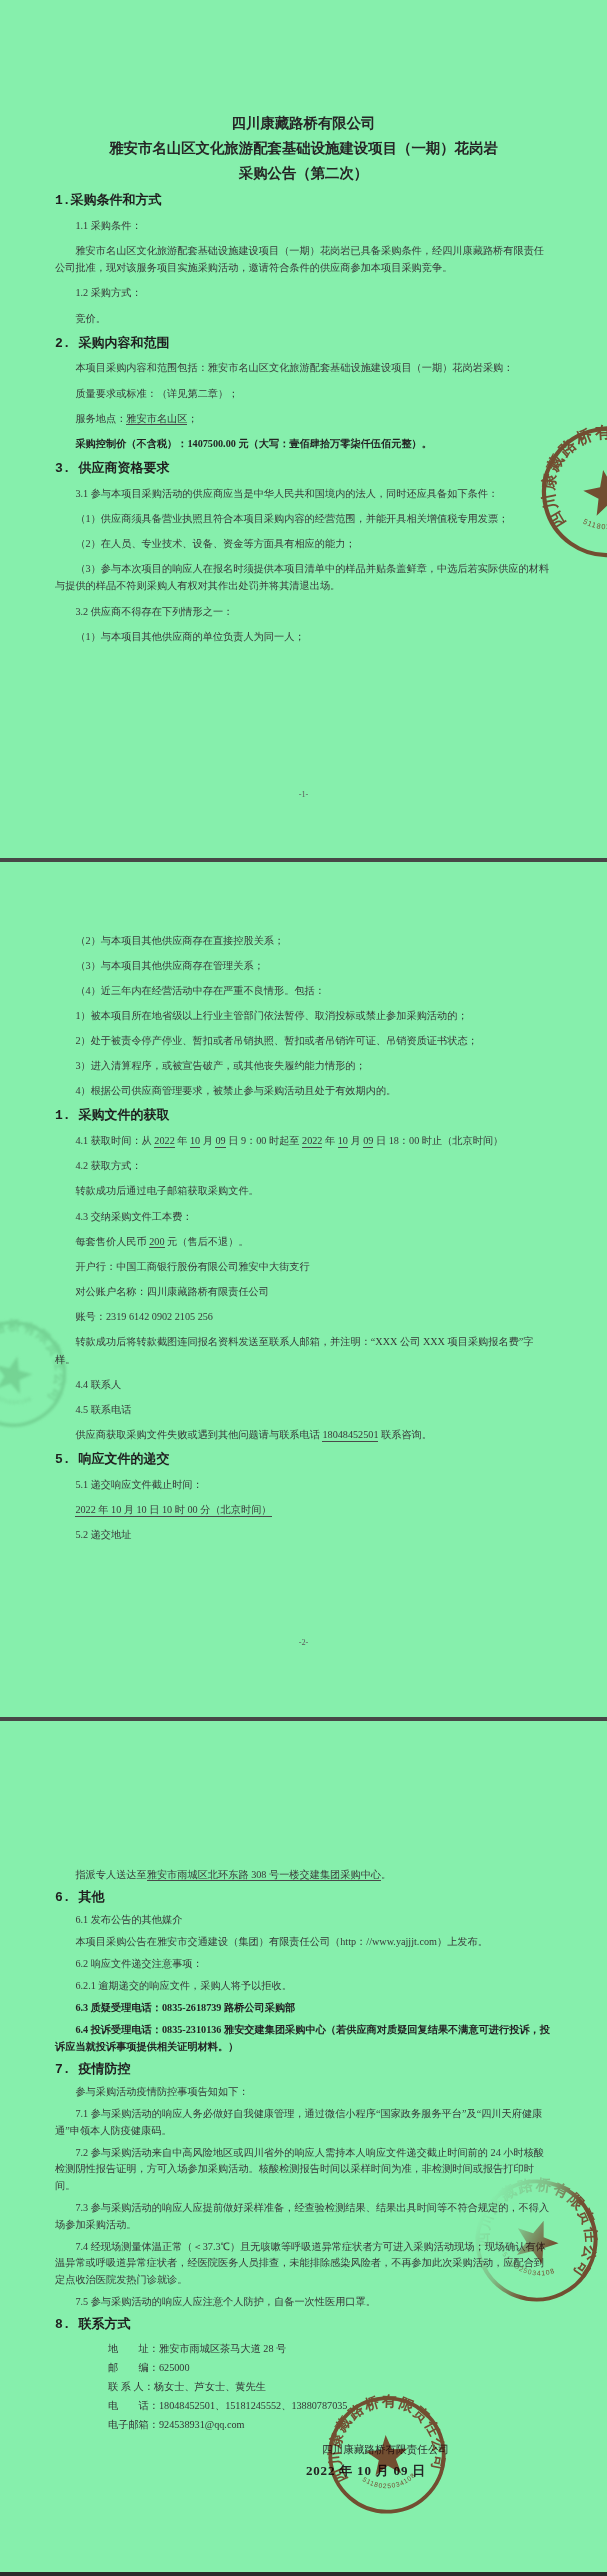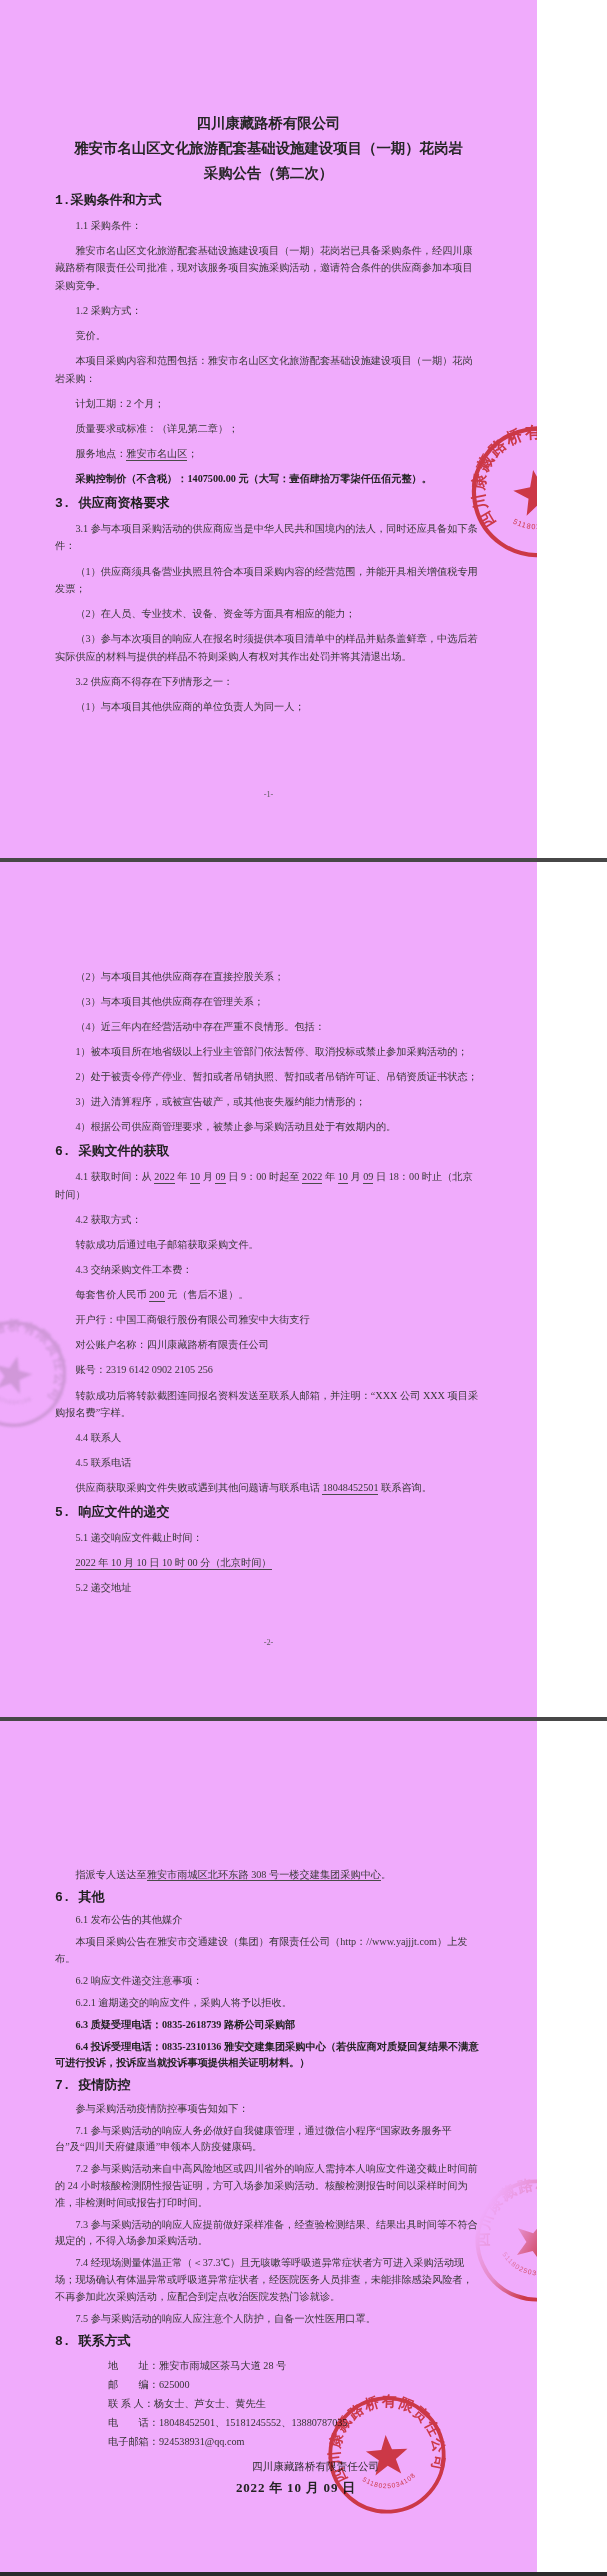--- a/index.html
+++ b/index.html
@@ -1,26 +1,26 @@
 <!DOCTYPE html>
 <html style="font-size:12px"><head>
 <meta charset="utf-8">
 <style>
   html,body{margin:0;padding:0;background:#ffffff;}
   body{width:607px;font-family:"Liberation Serif",serif;}
   #doc{width:607px;}
-  .page{position:relative;width:537px;overflow:hidden;background:#f0abfc;}
+  .page{position:relative;width:607px;overflow:hidden;background:#86efac;}
   .page-1{height:858px;}
   .page-2{height:855px;}
   .page-3{height:851px;}
   .sep{height:3.8px;background:#474747;}
   .bottom-strip{height:4.6px;background:#2b2b2b;}
   .page-inner{padding:0 55px;position:relative;z-index:2;}
   .page-1 .page-inner{padding-top:111px;}
-  .page-2 .page-inner{padding-top:106px;}
+  .page-2 .page-inner{padding-top:70px;}
   .page-3 .page-inner{padding-top:103px;margin-top:43px;}
 
   .blk{color:#383838;}
   .title{font-family:"Liberation Sans",sans-serif;font-weight:700;font-size:14.4px;
          line-height:25px;text-align:center;color:#262626;}
   .h1{font-family:Liberation Mono, monospace;font-weight:700;font-size:13px;
       color:#1f1f1f;line-height:18px;margin:6px 0 6.8px;}
   .p{font-size:10.2px;line-height:17.5px;text-indent:2em;margin:0 0 7.6px;}
   .page-3 .p{line-height:16.7px;margin:0 0 5.3px;}
   .page-3 .h1{margin:4.6px 0 5.3px;}
@@ -49,22 +49,22 @@
     <section class="page page-1">
       <div class="page-inner">
         <div class="blk title"><span>四川康藏路桥有限公司</span></div>
         <div class="blk title"><span>雅安市名山区文化旅游配套基础设施建设项目（一期）花岗岩</span></div>
         <div class="blk title"><span>采购公告（第二次）</span></div>
         <div class="blk h1"><span>1.采购条件和方式</span></div>
         <div class="blk p"><span>1.1 采购条件：</span></div>
         <div class="blk p"><span>雅安市名山区文化旅游配套基础设施建设项目（一期）花岗岩已具备采购条件，经四川康藏路桥有限责任公司批准，现对该服务项目实施采购活动，邀请符合条件的供应商参加本项目采购竞争。</span></div>
         <div class="blk p"><span>1.2 采购方式：</span></div>
         <div class="blk p"><span>竞价。</span></div>
+        <div class="blk h1"><span>2. 采购内容和范围</span></div>
         <div class="blk p"><span>本项目采购内容和范围包括：雅安市名山区文化旅游配套基础设施建设项目（一期）花岗岩采购：</span></div>
-        <div class="blk p"><span>计划工期：2 个月；</span></div>
         <div class="blk p"><span>质量要求或标准：（详见第二章）；</span></div>
         <div class="blk p"><span>服务地点：</span><span class="u">雅安市名山区</span><span>；</span></div>
         <div class="blk p bold"><span>采购控制价（不含税）：1407500.00 元（大写：壹佰肆拾万零柒仟伍佰元整）。</span></div>
         <div class="blk h1"><span>3. 供应商资格要求</span></div>
         <div class="blk p"><span>3.1 参与本项目采购活动的供应商应当是中华人民共和国境内的法人，同时还应具备如下条件：</span></div>
         <div class="blk p"><span>（1）供应商须具备营业执照且符合本项目采购内容的经营范围，并能开具相关增值税专用发票；</span></div>
         <div class="blk p"><span>（2）在人员、专业技术、设备、资金等方面具有相应的能力；</span></div>
         <div class="blk p"><span>（3）参与本次项目的响应人在报名时须提供本项目清单中的样品并贴条盖鲜章，中选后若实际供应的材料与提供的样品不符则采购人有权对其作出处罚并将其清退出场。</span></div>
         <div class="blk p"><span>3.2 供应商不得存在下列情形之一：</span></div>
         <div class="blk p"><span>（1）与本项目其他供应商的单位负责人为同一人；</span></div>
@@ -84,21 +84,21 @@
     <div class="sep"></div>
     <section class="page page-2">
       <div class="page-inner">
         <div class="blk p"><span>（2）与本项目其他供应商存在直接控股关系；</span></div>
         <div class="blk p"><span>（3）与本项目其他供应商存在管理关系；</span></div>
         <div class="blk p"><span>（4）近三年内在经营活动中存在严重不良情形。包括：</span></div>
         <div class="blk p"><span>1）被本项目所在地省级以上行业主管部门依法暂停、取消投标或禁止参加采购活动的；</span></div>
         <div class="blk p"><span>2）处于被责令停产停业、暂扣或者吊销执照、暂扣或者吊销许可证、吊销资质证书状态；</span></div>
         <div class="blk p"><span>3）进入清算程序，或被宣告破产，或其他丧失履约能力情形的；</span></div>
         <div class="blk p"><span>4）根据公司供应商管理要求，被禁止参与采购活动且处于有效期内的。</span></div>
-        <div class="blk h1"><span>6. 采购文件的获取</span></div>
+        <div class="blk h1"><span>1. 采购文件的获取</span></div>
         <div class="blk p"><span>4.1 获取时间：从 </span><span class="u">2022</span><span> 年 </span><span class="u">10</span><span> 月 </span><span class="u">09</span><span> 日 9：00 时起至 </span><span class="u">2022</span><span> 年 </span><span class="u">10</span><span> 月 </span><span class="u">09</span><span> 日 18：00 时止（北京时间）</span></div>
         <div class="blk p"><span>4.2 获取方式：</span></div>
         <div class="blk p"><span>转款成功后通过电子邮箱获取采购文件。</span></div>
         <div class="blk p"><span>4.3 交纳采购文件工本费：</span></div>
         <div class="blk p"><span>每套售价人民币 </span><span class="u">200</span><span> 元（售后不退）。</span></div>
         <div class="blk p"><span>开户行：中国工商银行股份有限公司雅安中大街支行</span></div>
         <div class="blk p"><span>对公账户名称：四川康藏路桥有限责任公司</span></div>
         <div class="blk p"><span>账号：2319 6142 0902 2105 256</span></div>
         <div class="blk p"><span>转款成功后将转款截图连同报名资料发送至联系人邮箱，并注明：“XXX 公司 XXX 项目采购报名费”字样。</span></div>
         <div class="blk p"><span>4.4 联系人</span></div>

